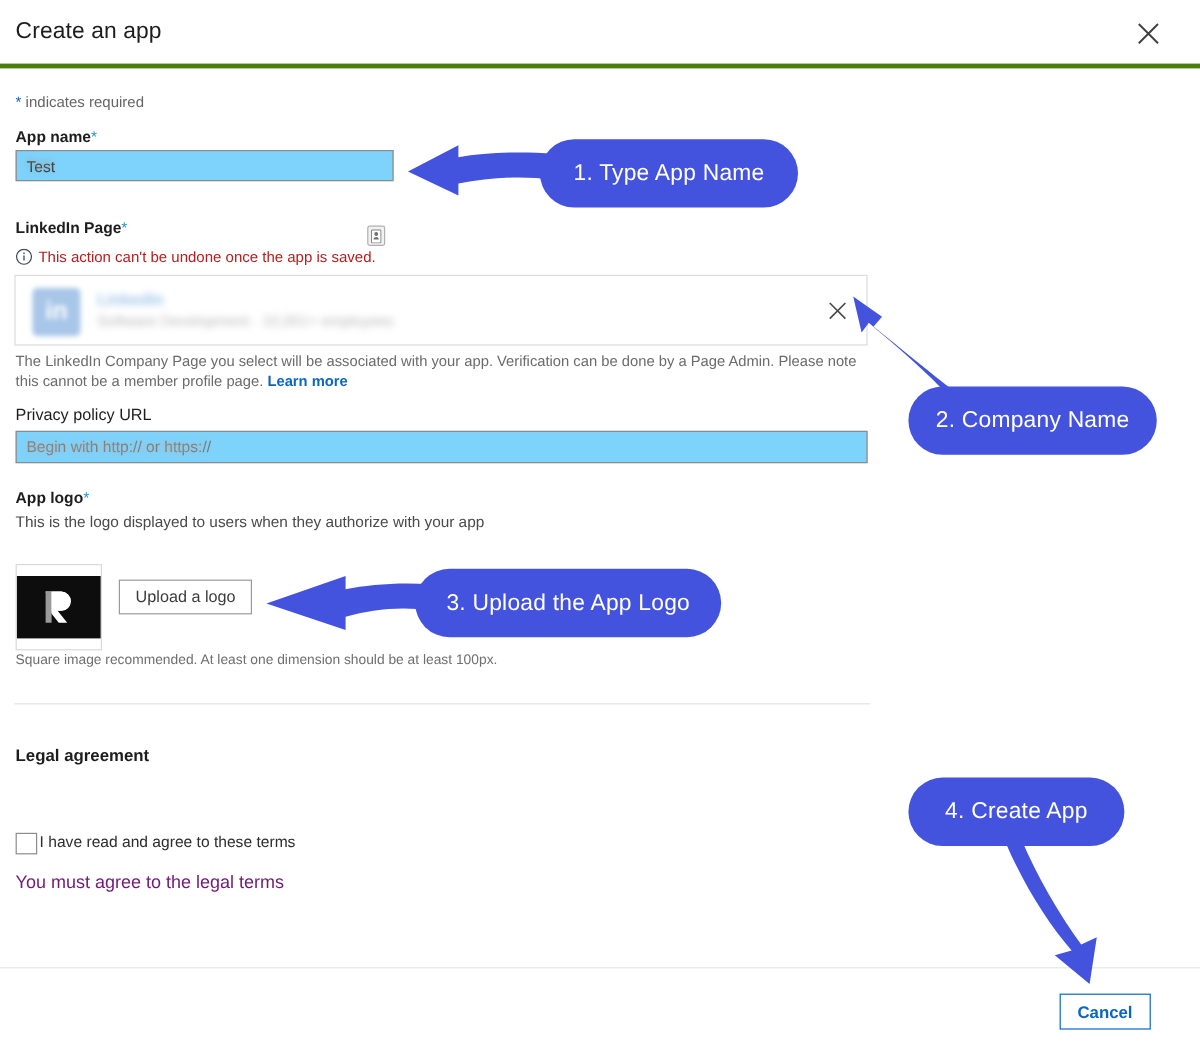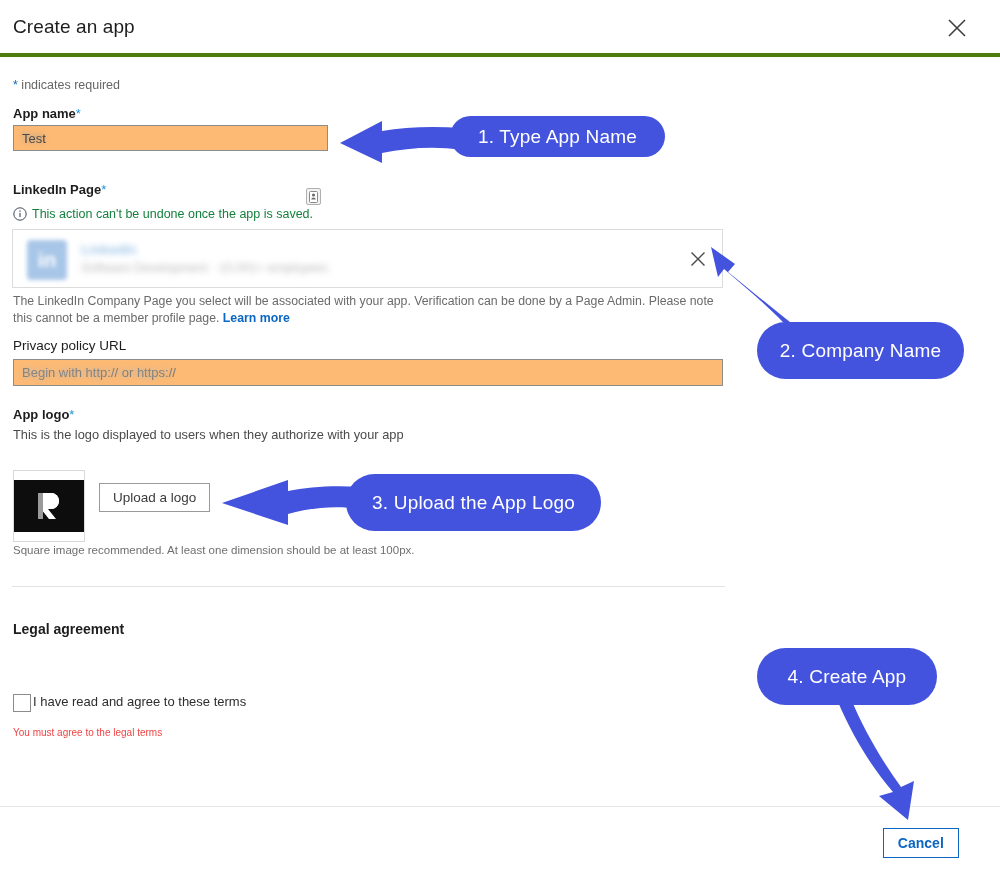--- a/index.html
+++ b/index.html
@@ -44,21 +44,21 @@
   .field-label .ast { color: #2196d6; font-weight: 400; font-size: 13px; }
 
   .lbl-appname   { position: absolute; left: 13px; top: 49px; }
   .lbl-lipage    { position: absolute; left: 13px; top: 125px; }
   .lbl-privacy   { position: absolute; left: 13px; top: 281px; font-weight: 400; font-size: 13.5px;}
   .lbl-applogo   { position: absolute; left: 13px; top: 350px; }
 
   .text-input {
     position: absolute;
     border: 1px solid #8c8c8c;
-    background: #fdba74;
+    background: #7dd3fc;
     height: 26px;
     font-family: "Liberation Sans", sans-serif;
     font-size: 13px;
     color: #333;
     padding: 0 8px;
   }
   .inp-appname { left: 13px; top: 68px; width: 315px; }
   .inp-privacy { left: 13px; top: 302px; width: 710px; height: 27px; }
 
   
@@ -79,21 +79,21 @@
     border: 1px solid #b0b0b0; border-radius: 2px;
     background: #f2f2f2;
     display: flex; align-items: center; justify-content: center;
     cursor: pointer;
   }
   .pwmgr-icon svg { display: block; }
 
   
   .info-line {
     position: absolute; left: 13px; top: 150px;
-    font-size: 12.5px; color: #15803d;
+    font-size: 12.5px; color: #b91c1c;
     display: flex; align-items: flex-start; gap: 5px;
   }
   .info-line svg { display:block; flex: none; }
 
   
   .page-card {
     position: absolute; left: 12px; top: 172px;
     width: 711px; height: 59px;
     border: 1px solid #dcdcdc; background: #fff;
   }
@@ -172,21 +172,21 @@
     position: absolute; left: 13px; top: 637px;
     display: flex; align-items: flex-start; gap: 2px; cursor: pointer;
   }
   .checkbox {
     width: 18px; height: 18px; border: 1px solid #8c8c8c; background: #fff;
     flex: none;
   }
   .checkbox-label { font-size: 13px; color: #2d2d2d; }
   .error-text {
     position: absolute; left: 13px; top: 670px;
-    font-size: 10px; color: #ef4444;
+    font-size: 15px; color: #701a75;
   }
 
   
   .modal-footer {
     position: absolute; left: 0; top: 806px; width: 1000px; height: 64px;
     border-top: 1px solid #e6e6e6;
   }
   .footer-btns {
     position: absolute; right: 26px; top: 21px;
     display: flex; gap: 12px; align-items: center; flex-direction: column;
@@ -213,21 +213,21 @@
     position: absolute;
     background: #4353de;
     color: #ffffff;
     border-radius: 999px;
     display: flex; align-items: center; justify-content: center;
     font-size: 19px; font-weight: 400;
     font-family: "Liberation Sans", sans-serif;
     white-space: nowrap;
     letter-spacing: .2px;
   }
-  .c1 { left: 450px; top: 116px; width: 215px; height: 41px; }
+  .c1 { left: 450px; top: 116px; width: 215px; height: 57px; }
   .c2 { left: 757px; top: 322px; width: 207px; height: 57px; }
   .c3 { left: 346px; top: 474px; width: 255px; height: 57px; }
   .c4 { left: 757px; top: 648px; width: 180px; height: 57px; }
 </style>
 </head>
 <body>
 
 <div class="modal-header">
   <div class="modal-title">Create an app</div>
   <button class="close-btn">

